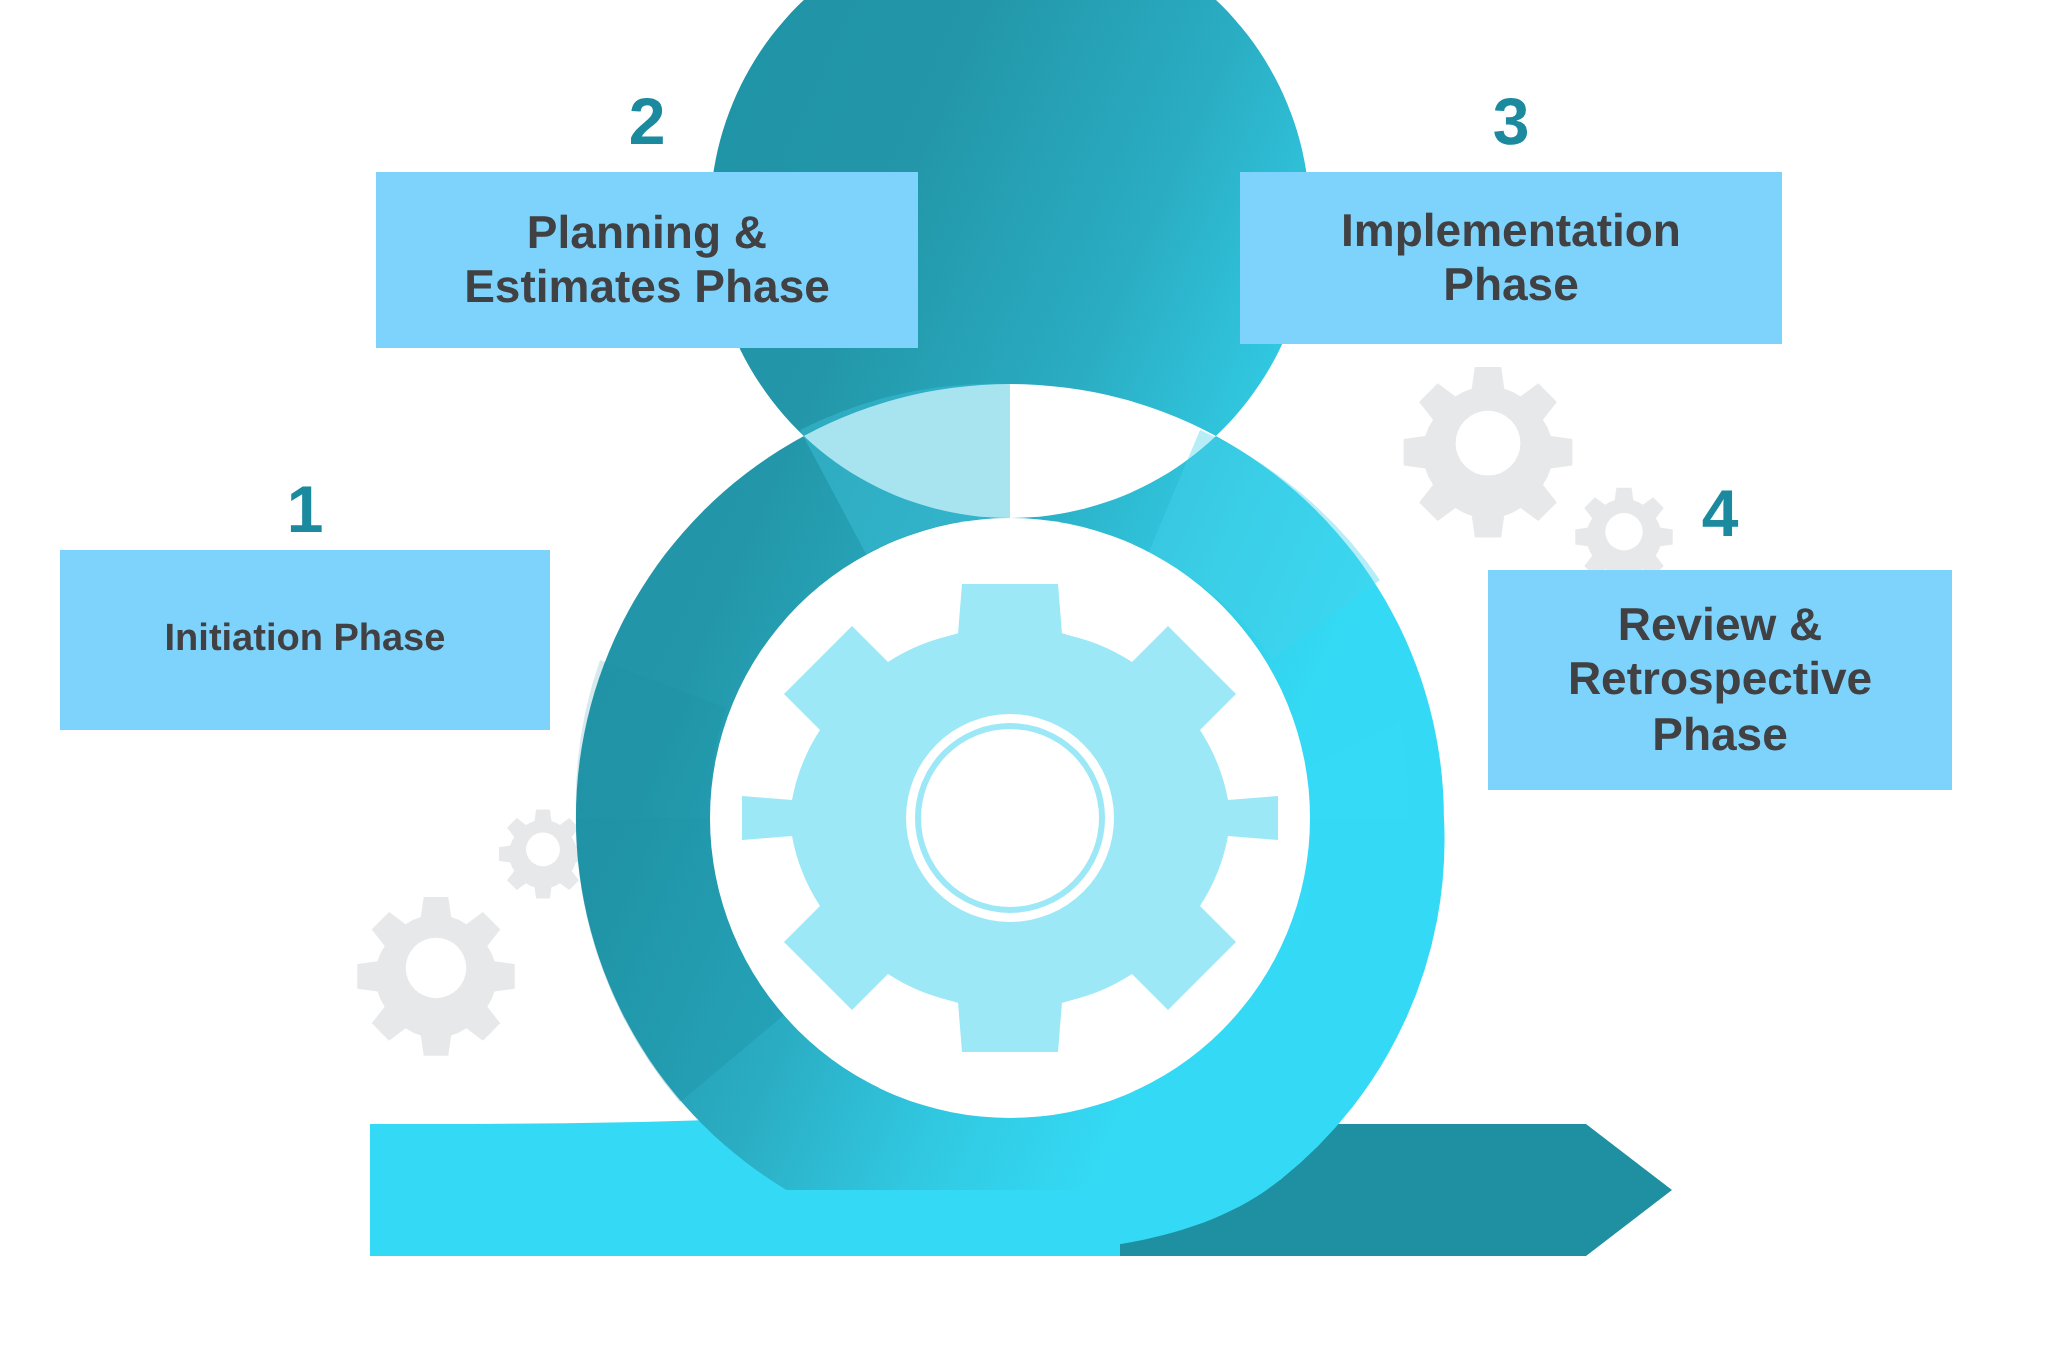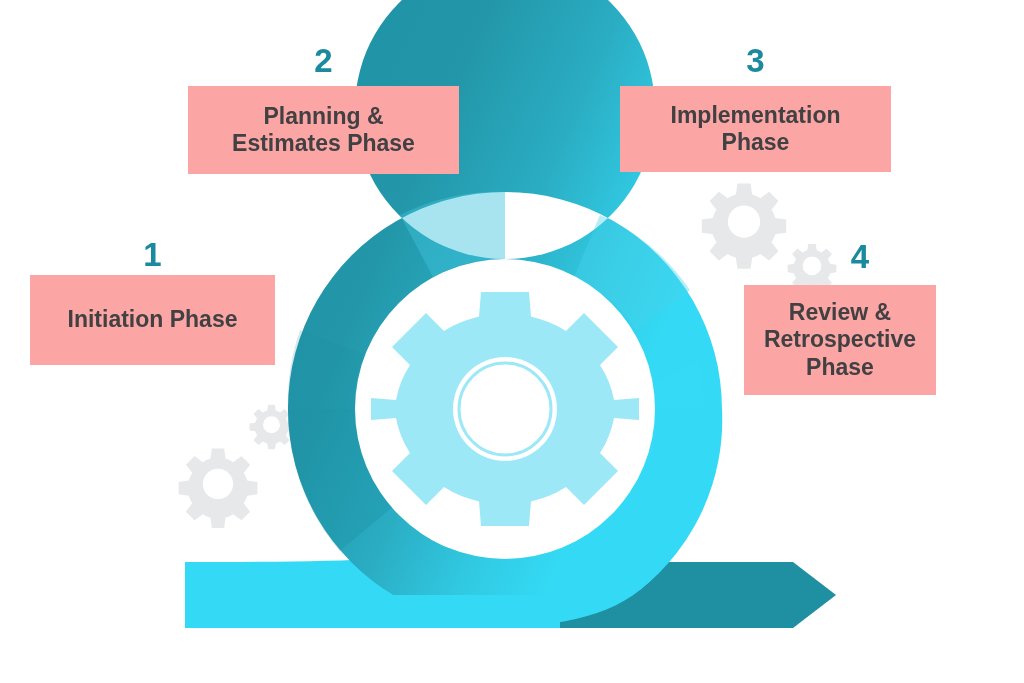--- a/index.html
+++ b/index.html
@@ -31,54 +31,54 @@
     text-align: center;
     font-family: "Liberation Sans", sans-serif;
     font-weight: bold;
     font-size: 33px;
     line-height: 1;
     color: #1b8a9e;
     letter-spacing: 0px;
   }
   .phase-box {
     position: absolute;
-    background: #fca5a5;
+    background: #7dd3fc;
     display: flex;
     align-items: center;
     justify-content: center;
     box-sizing: border-box;
     padding: 2px 6px;
   }
   .phase-label {
     font-family: "Liberation Sans", sans-serif;
     font-weight: bold;
     color: #414042;
     text-align: center;
     line-height: 1.18;
     white-space: pre-line;
   }
   
   #phase-1 { left: 30px; top: 238px; width: 245px; height: 127px; }
   #phase-1 .phase-number { top: 0px; }
   #phase-1 .phase-box { left: 0px; top: 37px; width: 245px; height: 90px; }
-  #phase-1 .phase-label { font-size: 23px; }
+  #phase-1 .phase-label { font-size: 19px; }
 
   #phase-2 { left: 188px; top: 44px; width: 271px; height: 130px; }
   #phase-2 .phase-number { top: 0px; }
   #phase-2 .phase-box { left: 0px; top: 42px; width: 271px; height: 88px; }
   #phase-2 .phase-label { font-size: 23px; }
 
   #phase-3 { left: 620px; top: 44px; width: 271px; height: 139px; }
   #phase-3 .phase-number { top: 0px; }
   #phase-3 .phase-box { left: 0px; top: 42px; width: 271px; height: 86px; }
   #phase-3 .phase-label { font-size: 23px; }
 
   #phase-4 { left: 744px; top: 240px; width: 232px; height: 155px; }
   #phase-4 .phase-number { top: 0px; }
-  #phase-4 .phase-box { left: 0px; top: 45px; width: 192px; height: 110px; }
+  #phase-4 .phase-box { left: 0px; top: 45px; width: 232px; height: 110px; }
   #phase-4 .phase-label { font-size: 23px; }
 </style>
 </head>
 <body>
 
 <div id="canvas">
 
   <svg id="bg-svg" viewBox="0 0 1024 683">
     <defs>
 

